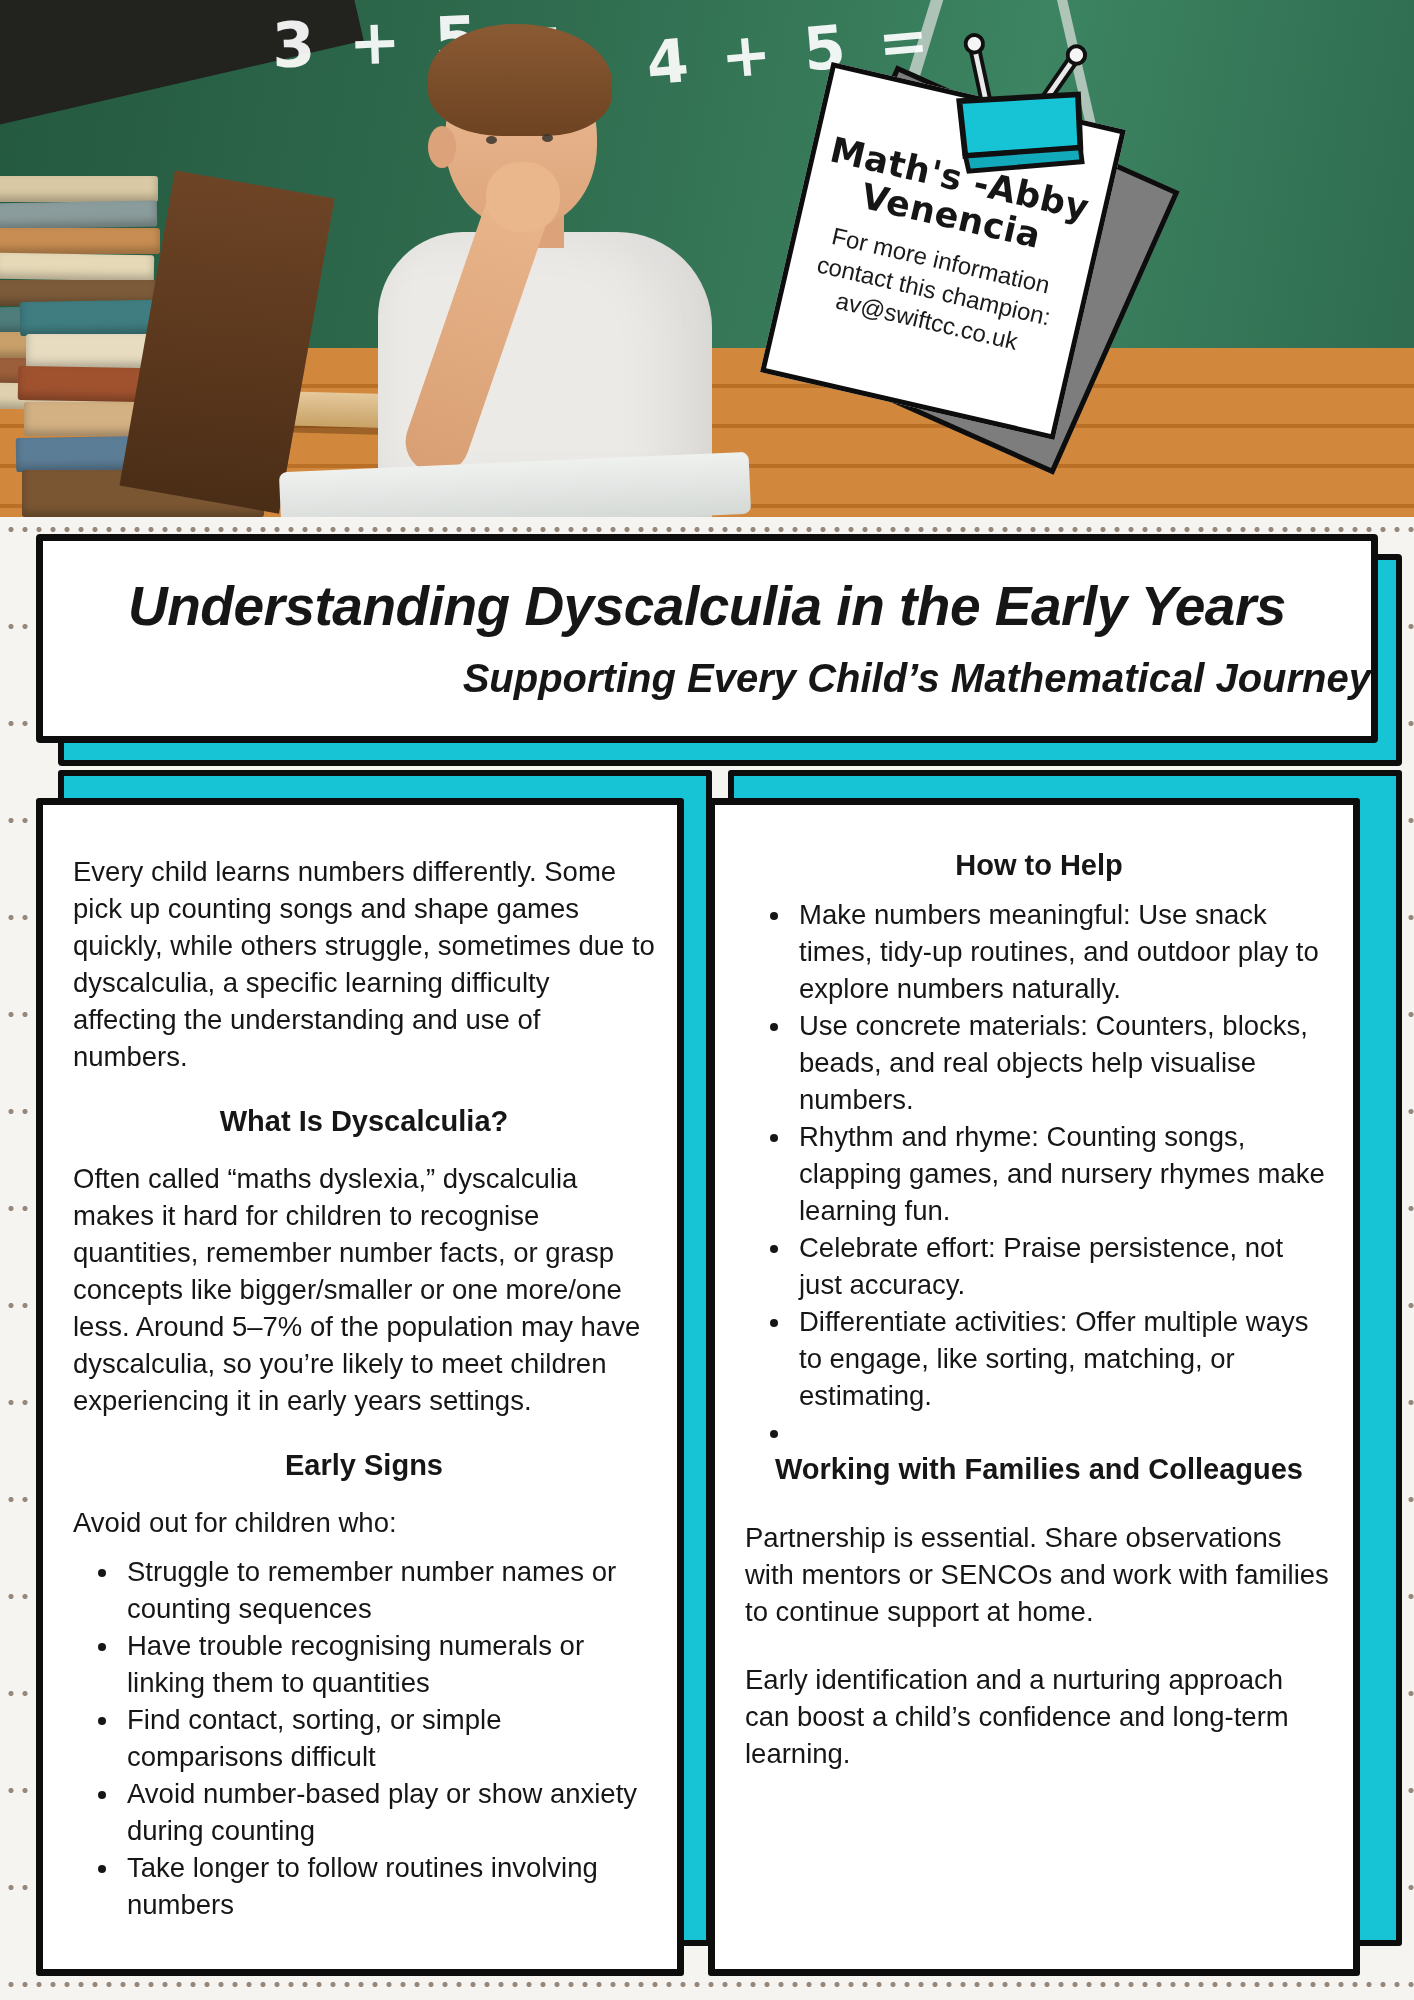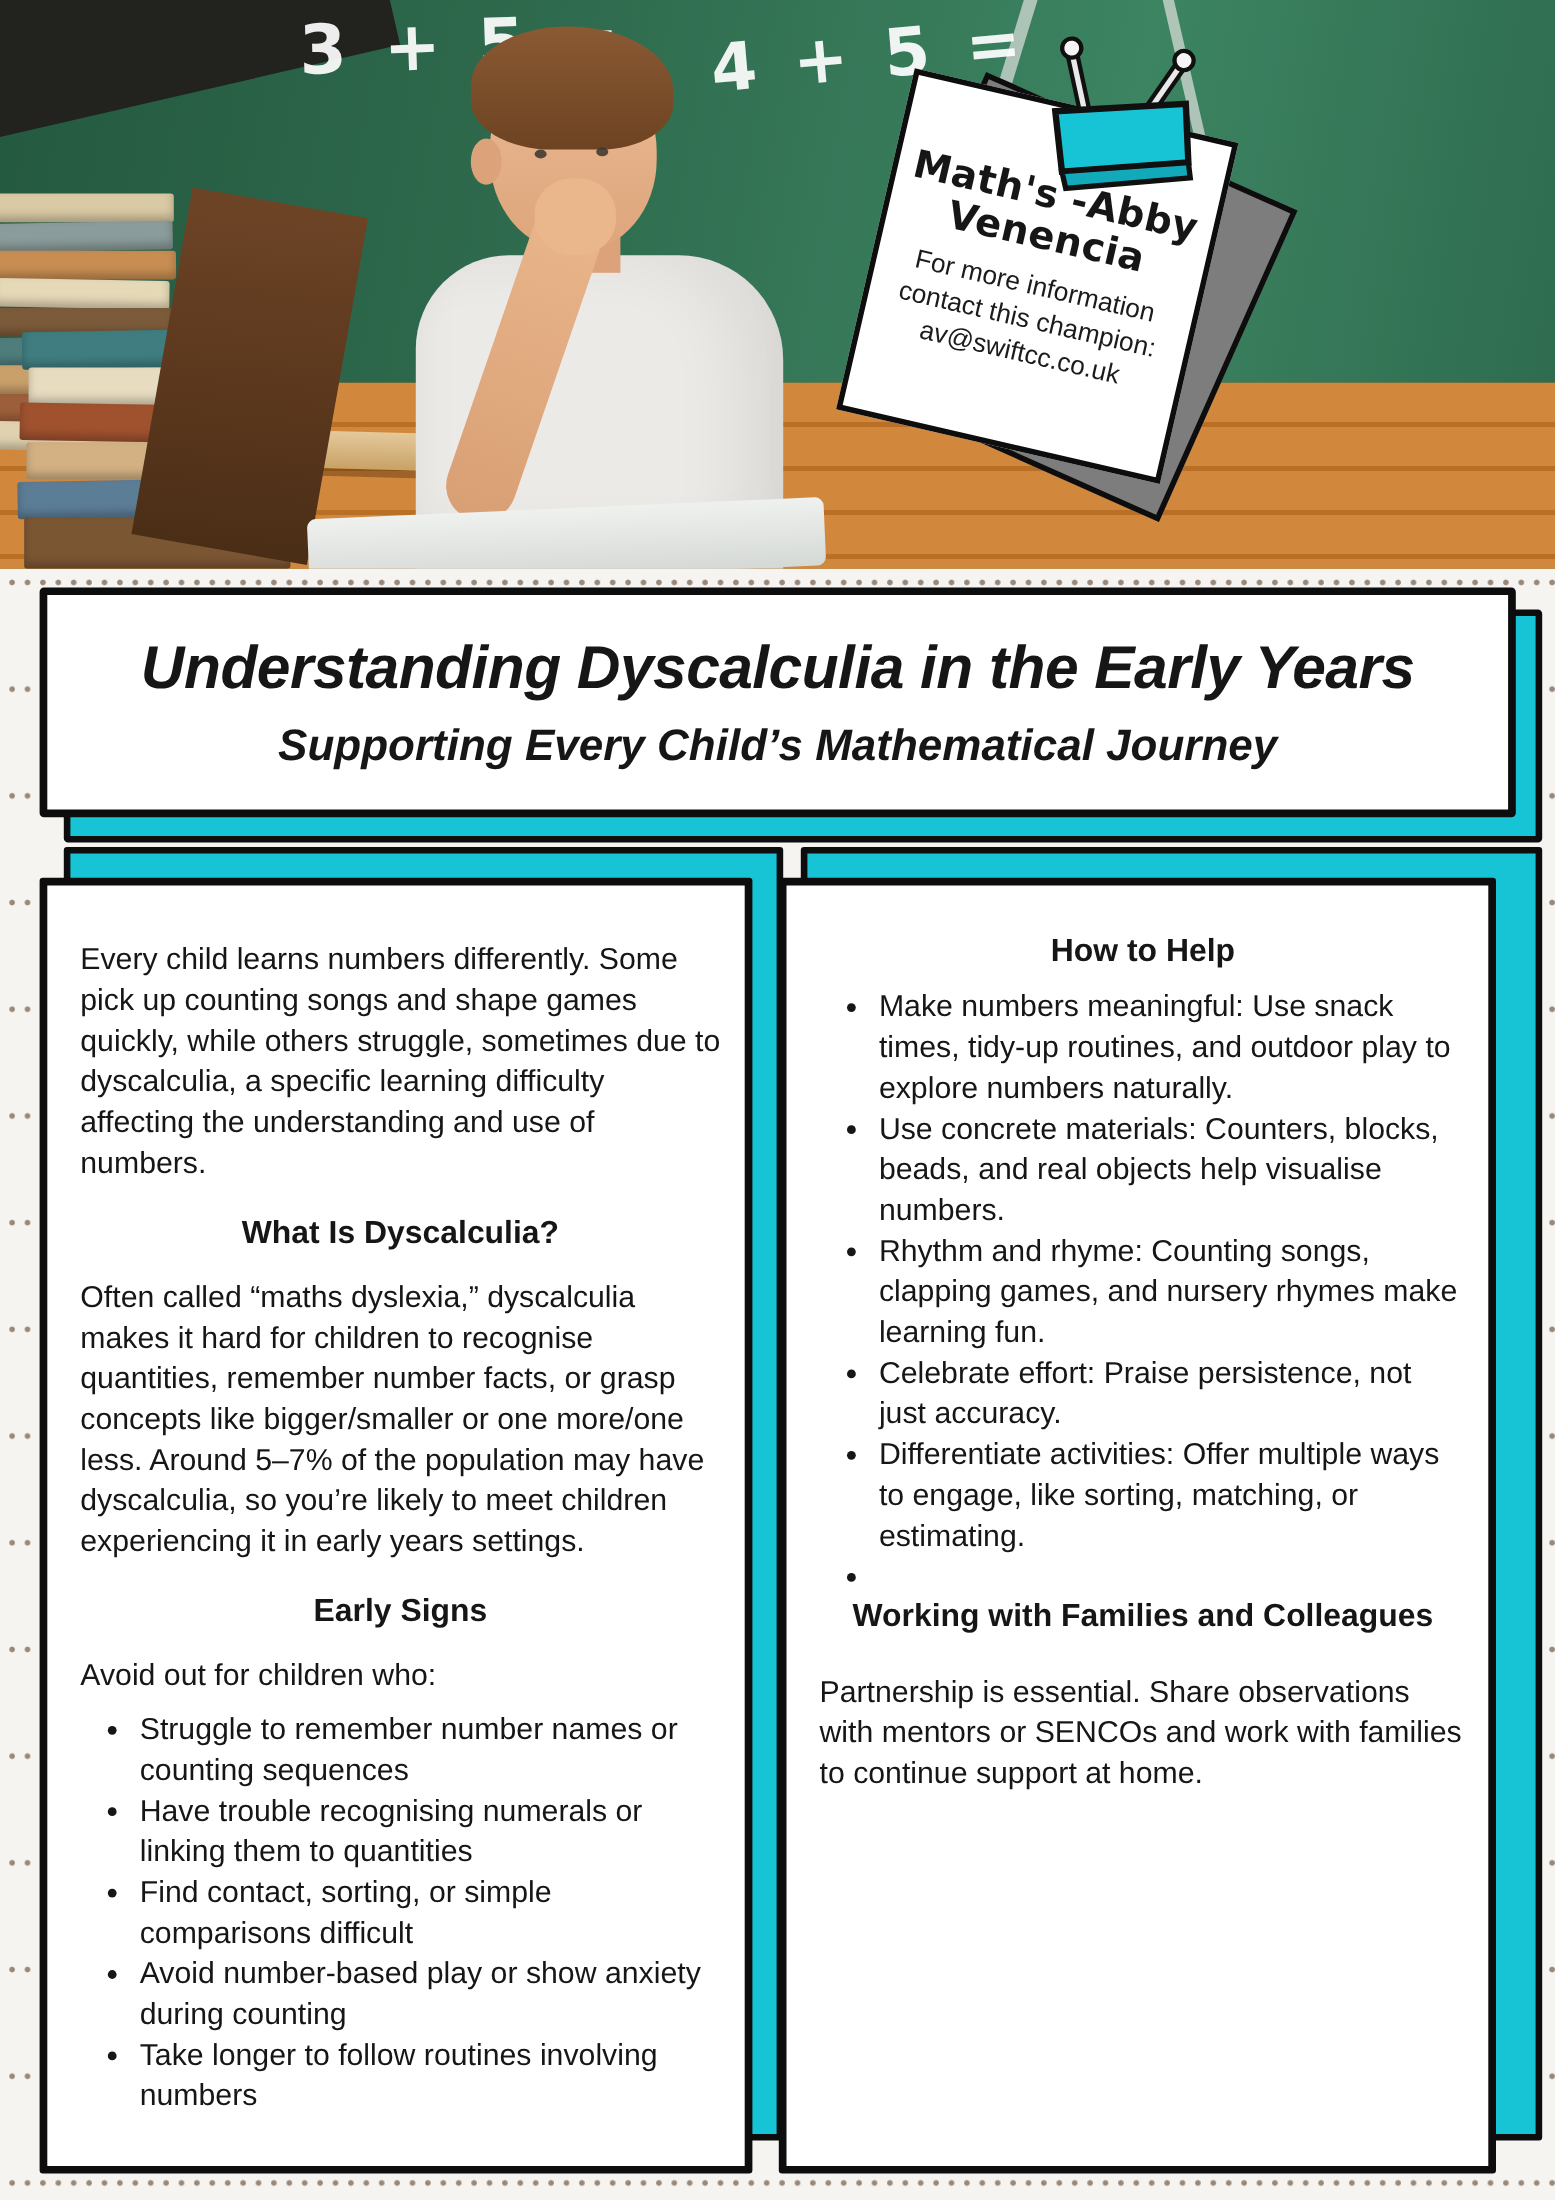--- a/index.html
+++ b/index.html
@@ -70,21 +70,21 @@
   .clip { position:absolute; left:928px; top:34px; width:168px; height:150px;
     transform:rotate(9deg); z-index:6; }
 
   
   .banner-shadow { position:absolute; left:58px; top:554px; width:1344px; height:212px;
     background:#17c4d6; border:6px solid #0d0d0d; border-radius:4px; z-index:2; }
   .banner { position:absolute; left:36px; top:534px; width:1342px; height:209px;
     background:#ffffff; border:7px solid #0d0d0d; border-radius:4px; z-index:3;
     text-align:center; padding-top:33px; }
   .banner h1 { font-size:55px; font-style:italic; font-weight:bold; letter-spacing:-.5px; }
-  .banner h2 { font-size:40px; font-style:italic; font-weight:bold; margin-top:18px; }
+  .banner h2 { font-size:40px; font-style:italic; font-weight:bold; margin-top:18px;text-align:right; }
 
   
   .col-shadow { position:absolute; background:#17c4d6; border:6px solid #0d0d0d;
     border-radius:3px; top:770px; height:1176px; z-index:2; }
   .col-shadow.left  { left:58px;  width:654px; }
   .col-shadow.right { left:728px; width:674px; }
   .col { position:absolute; background:#ffffff; border:7px solid #0d0d0d; border-radius:3px;
     top:798px; height:1178px; z-index:3; font-size:27.5px; line-height:37px; overflow:hidden; }
   .col.left  { left:36px;  width:648px; padding:48px 22px 0 30px; }
   .col.right { left:708px; width:652px; padding:42px 20px 0 30px; }
@@ -195,14 +195,15 @@
     <ul>
       <li>Make numbers meaningful: Use snack times, tidy-up routines, and outdoor play to explore numbers naturally.</li>
       <li>Use concrete materials: Counters, blocks, beads, and real objects help visualise numbers.</li>
       <li>Rhythm and rhyme: Counting songs, clapping games, and nursery rhymes make learning fun.</li>
       <li>Celebrate effort: Praise persistence, not just accuracy.</li>
       <li>Differentiate activities: Offer multiple ways to engage, like sorting, matching, or estimating.</li>
       <li></li>
     </ul>
     <h3>Working with Families and Colleagues</h3>
     <p class="para-top">Partnership is essential. Share observations with mentors or SENCOs and work with families to continue support at home.</p>
+    <p class="para-top">Early identification and a nurturing approach can boost a child’s confidence and long-term learning.</p>
   </div>
 </div>
 
 </body></html>

